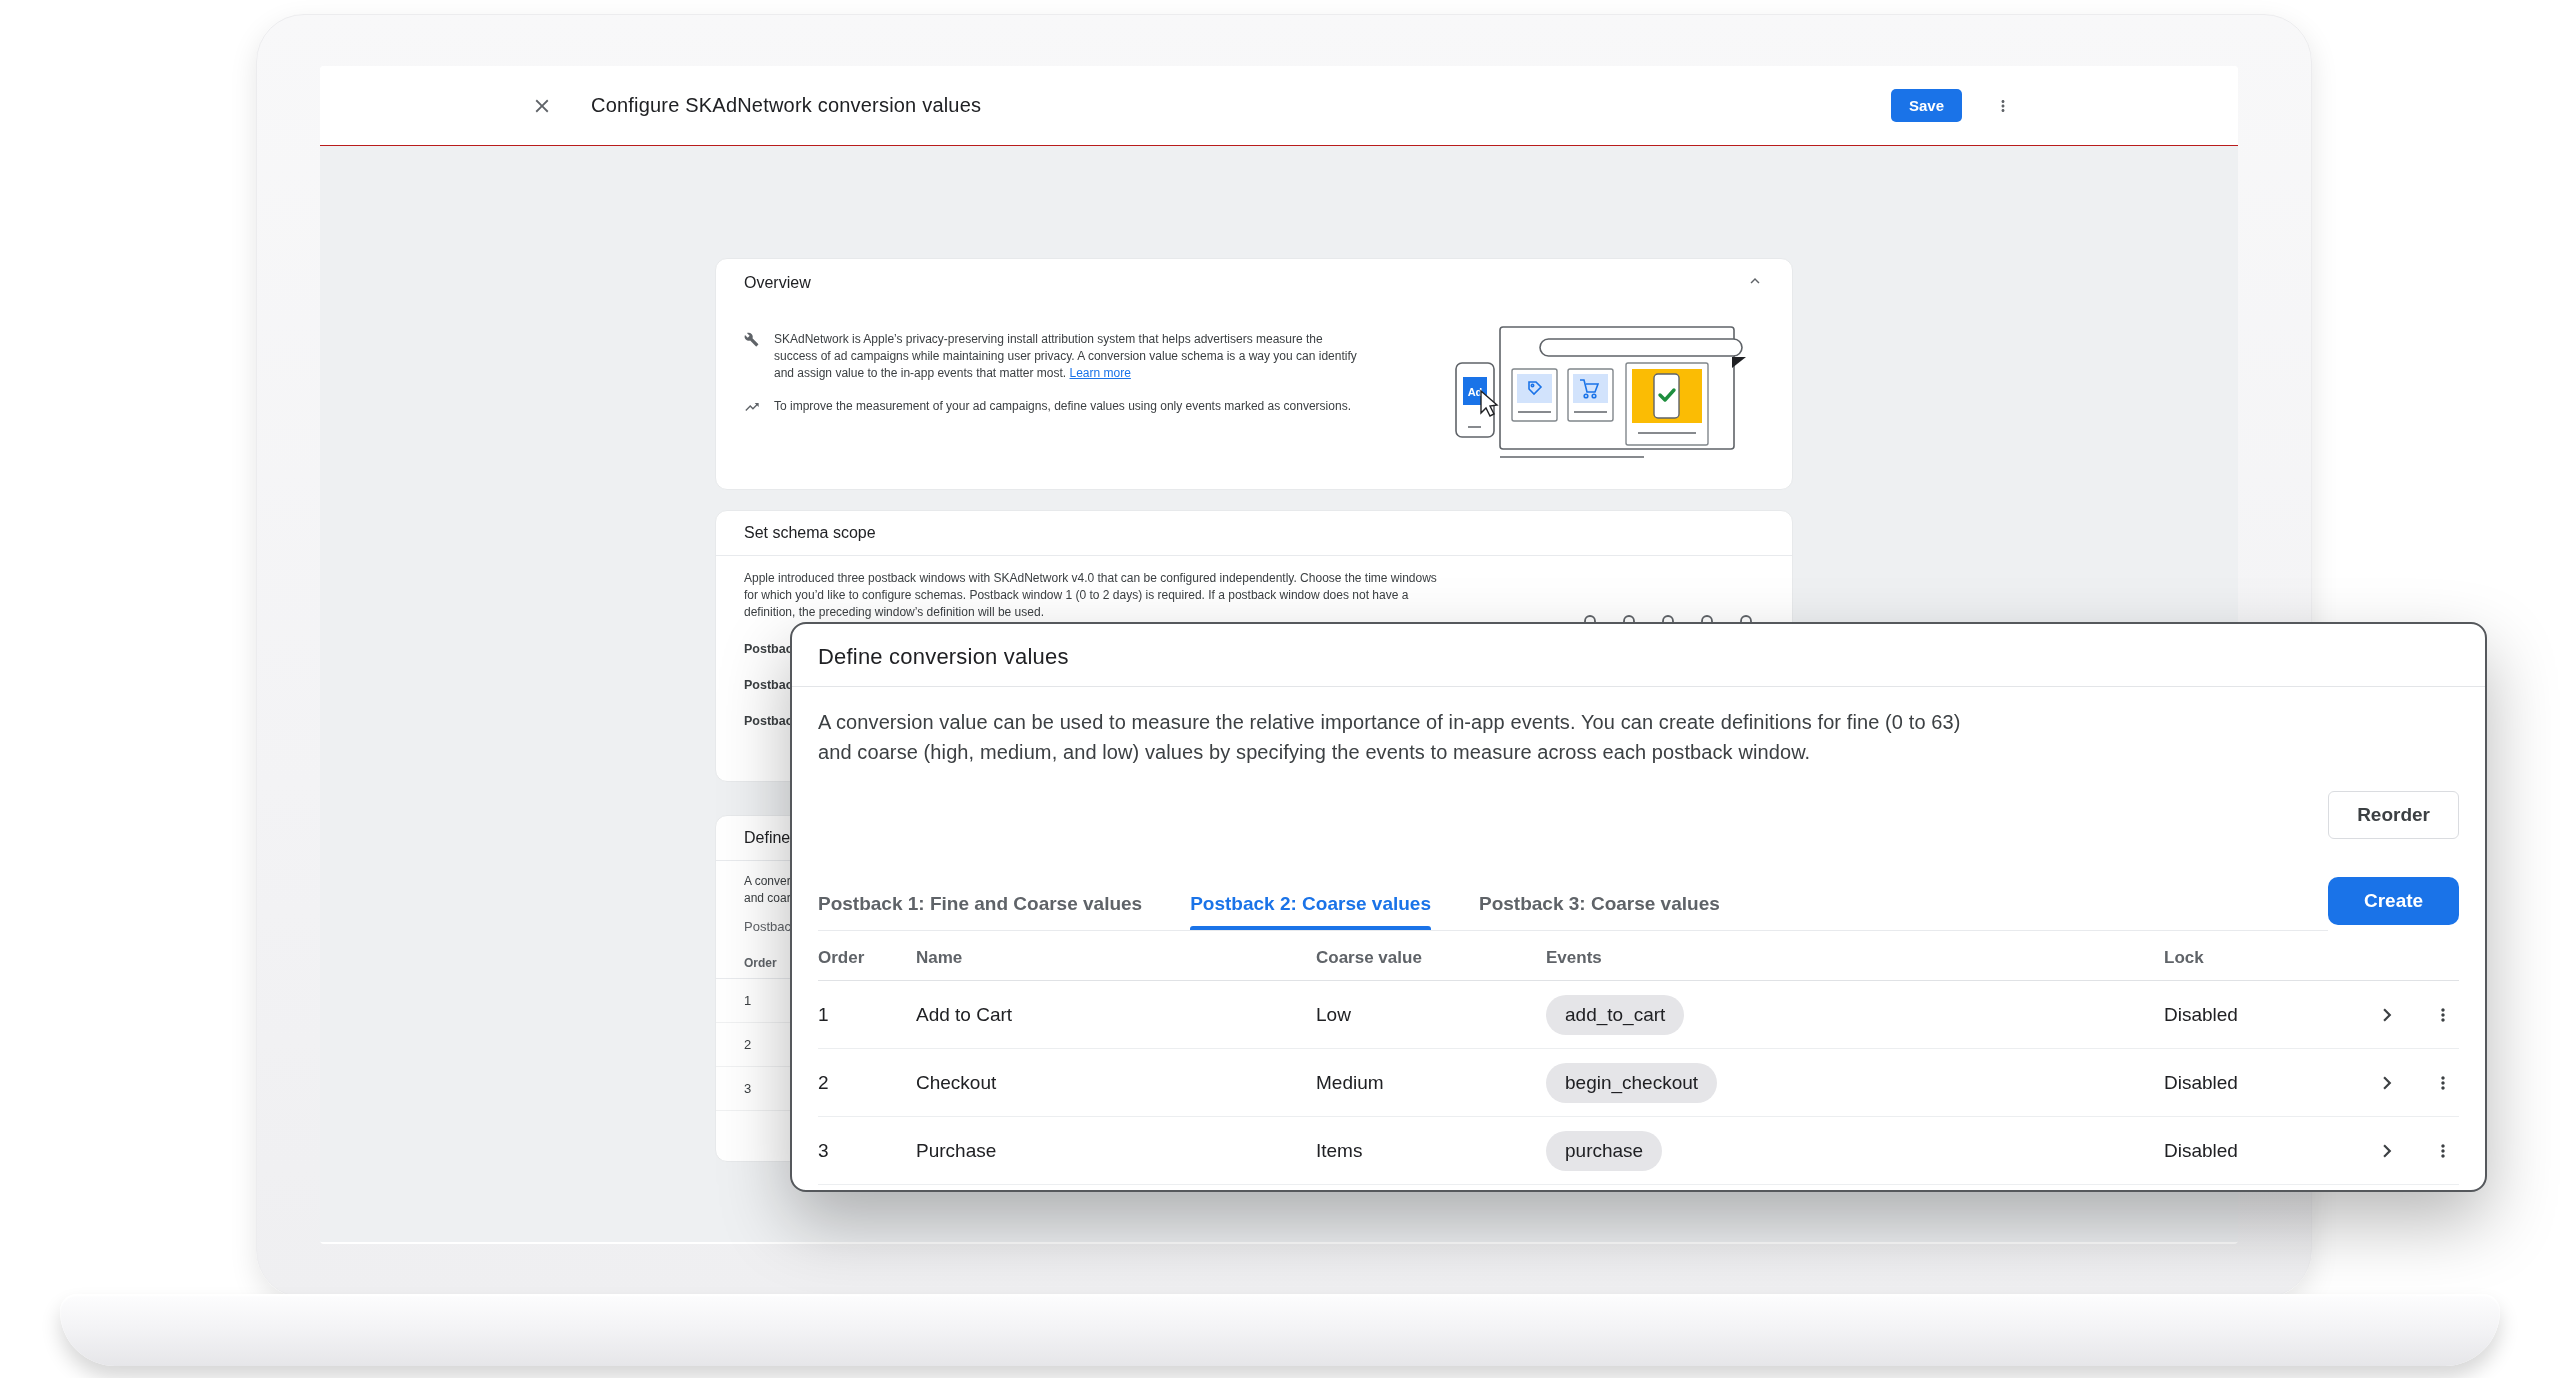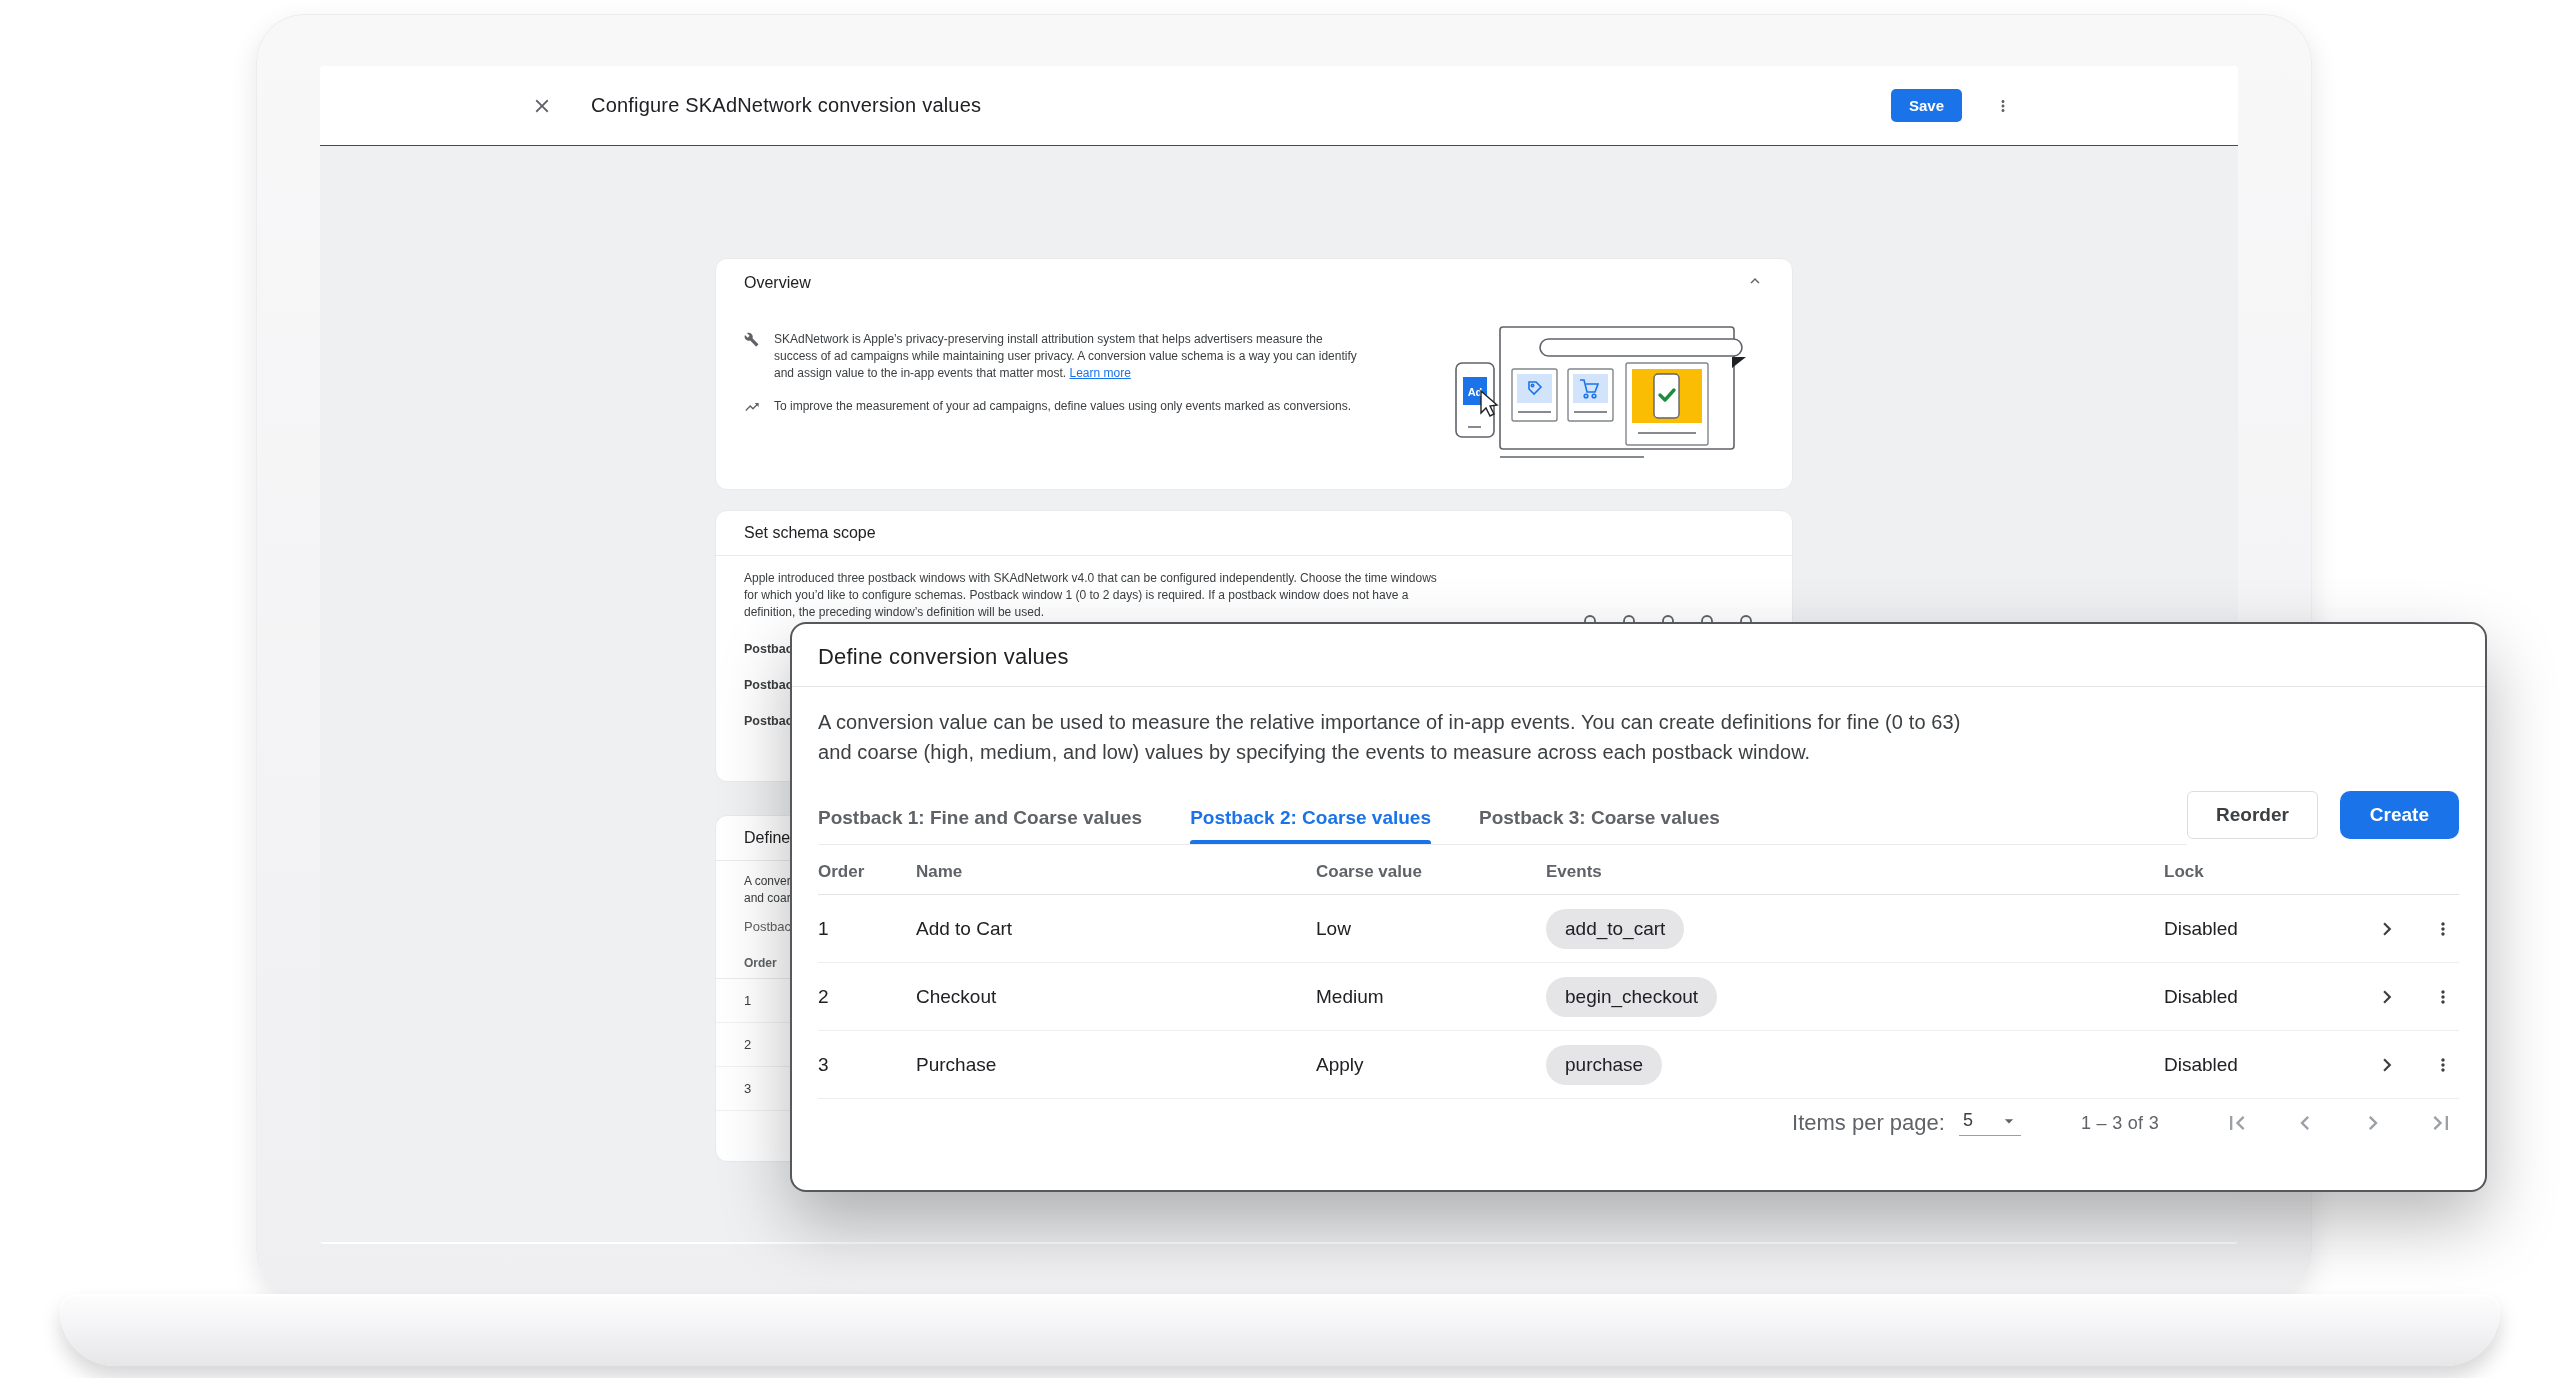--- a/index.html
+++ b/index.html
@@ -79,21 +79,21 @@
   .modal-title { font-size:22px; color:#202124; letter-spacing:.2px; }
   .modal-divider { height:1px; background:#e3e5e8; }
   .modal-body { padding:20px 26px 0; }
   .modal-desc { font-size:20px; color:#3c4043; line-height:30px; letter-spacing:.1px; }
 
   .tabbar { display:flex; align-items:center; margin-top:24px; }
   .tabs { flex:1; display:flex; gap:48px; border-bottom:1px solid #e8eaed; padding-bottom:15px; align-self:flex-end; }
   .tab { position:relative; font-size:19px; font-weight:bold; color:#5f6368; cursor:pointer; white-space:nowrap; }
   .tab.active { color:#1a73e8; }
   .tab.active::after { content:""; position:absolute; left:0; right:0; bottom:-15px; height:4px; border-radius:3px 3px 0 0; background:#1a73e8; }
-  .actions { display:flex; gap:22px; margin-bottom:6px; }
+  .actions { display:flex; gap:38px; margin-bottom:6px;flex-direction:column; }
   .btn-outline { background:#fff; border:1px solid #dadce0; border-radius:6px; color:#3c4043;
     font-size:19px; font-weight:bold; padding:12px 28px; font-family:inherit; cursor:pointer; }
   .btn-primary { background:#1a73e8; border:none; border-radius:10px; color:#fff;
     font-size:19px; font-weight:bold; padding:13px 30px; font-family:inherit; cursor:pointer; }
 
   .vtable { margin-top:4px; }
   .vrow { display:grid; grid-template-columns:98px 400px 230px 618px 188px 70px 41px; align-items:center; }
   .vhead { height:46px; border-bottom:1px solid #e0e2e5; }
   .vhead > div { font-size:17px; font-weight:bold; color:#5f6368; }
   .vdata { height:68px; border-bottom:1px solid #eceef0; font-size:19px; color:#202124; }
@@ -379,21 +379,21 @@
           <div class="row-kebab">
               <svg width="20" height="20" viewBox="0 0 24 24">
                 <path fill="#3c4043" d="M12 8c1.1 0 2-.9 2-2s-.9-2-2-2-2 .9-2 2 .9 2 2 2zm0 2c-1.1 0-2 .9-2 2s.9 2 2 2 2-.9 2-2-.9-2-2-2zm0 6c-1.1 0-2 .9-2 2s.9 2 2 2 2-.9 2-2-.9-2-2-2z"></path>
               </svg>
             </div>
         </div>
 
         <div class="vrow vdata">
           <div>3</div>
           <div>Purchase</div>
-          <div>Apply</div>
+          <div>Items</div>
           <div><span class="chip">purchase</span></div>
           <div>Disabled</div>
           <div class="row-chevron">
               <svg width="26" height="26" viewBox="0 0 24 24">
                 <path fill="#3c4043" d="M10 6L8.59 7.41 13.17 12l-4.58 4.59L10 18l6-6z"></path>
               </svg>
             </div>
           <div class="row-kebab">
               <svg width="20" height="20" viewBox="0 0 24 24">
                 <path fill="#3c4043" d="M12 8c1.1 0 2-.9 2-2s-.9-2-2-2-2 .9-2 2 .9 2 2 2zm0 2c-1.1 0-2 .9-2 2s.9 2 2 2 2-.9 2-2-.9-2-2-2zm0 6c-1.1 0-2 .9-2 2s.9 2 2 2 2-.9 2-2-.9-2-2-2z"></path>

